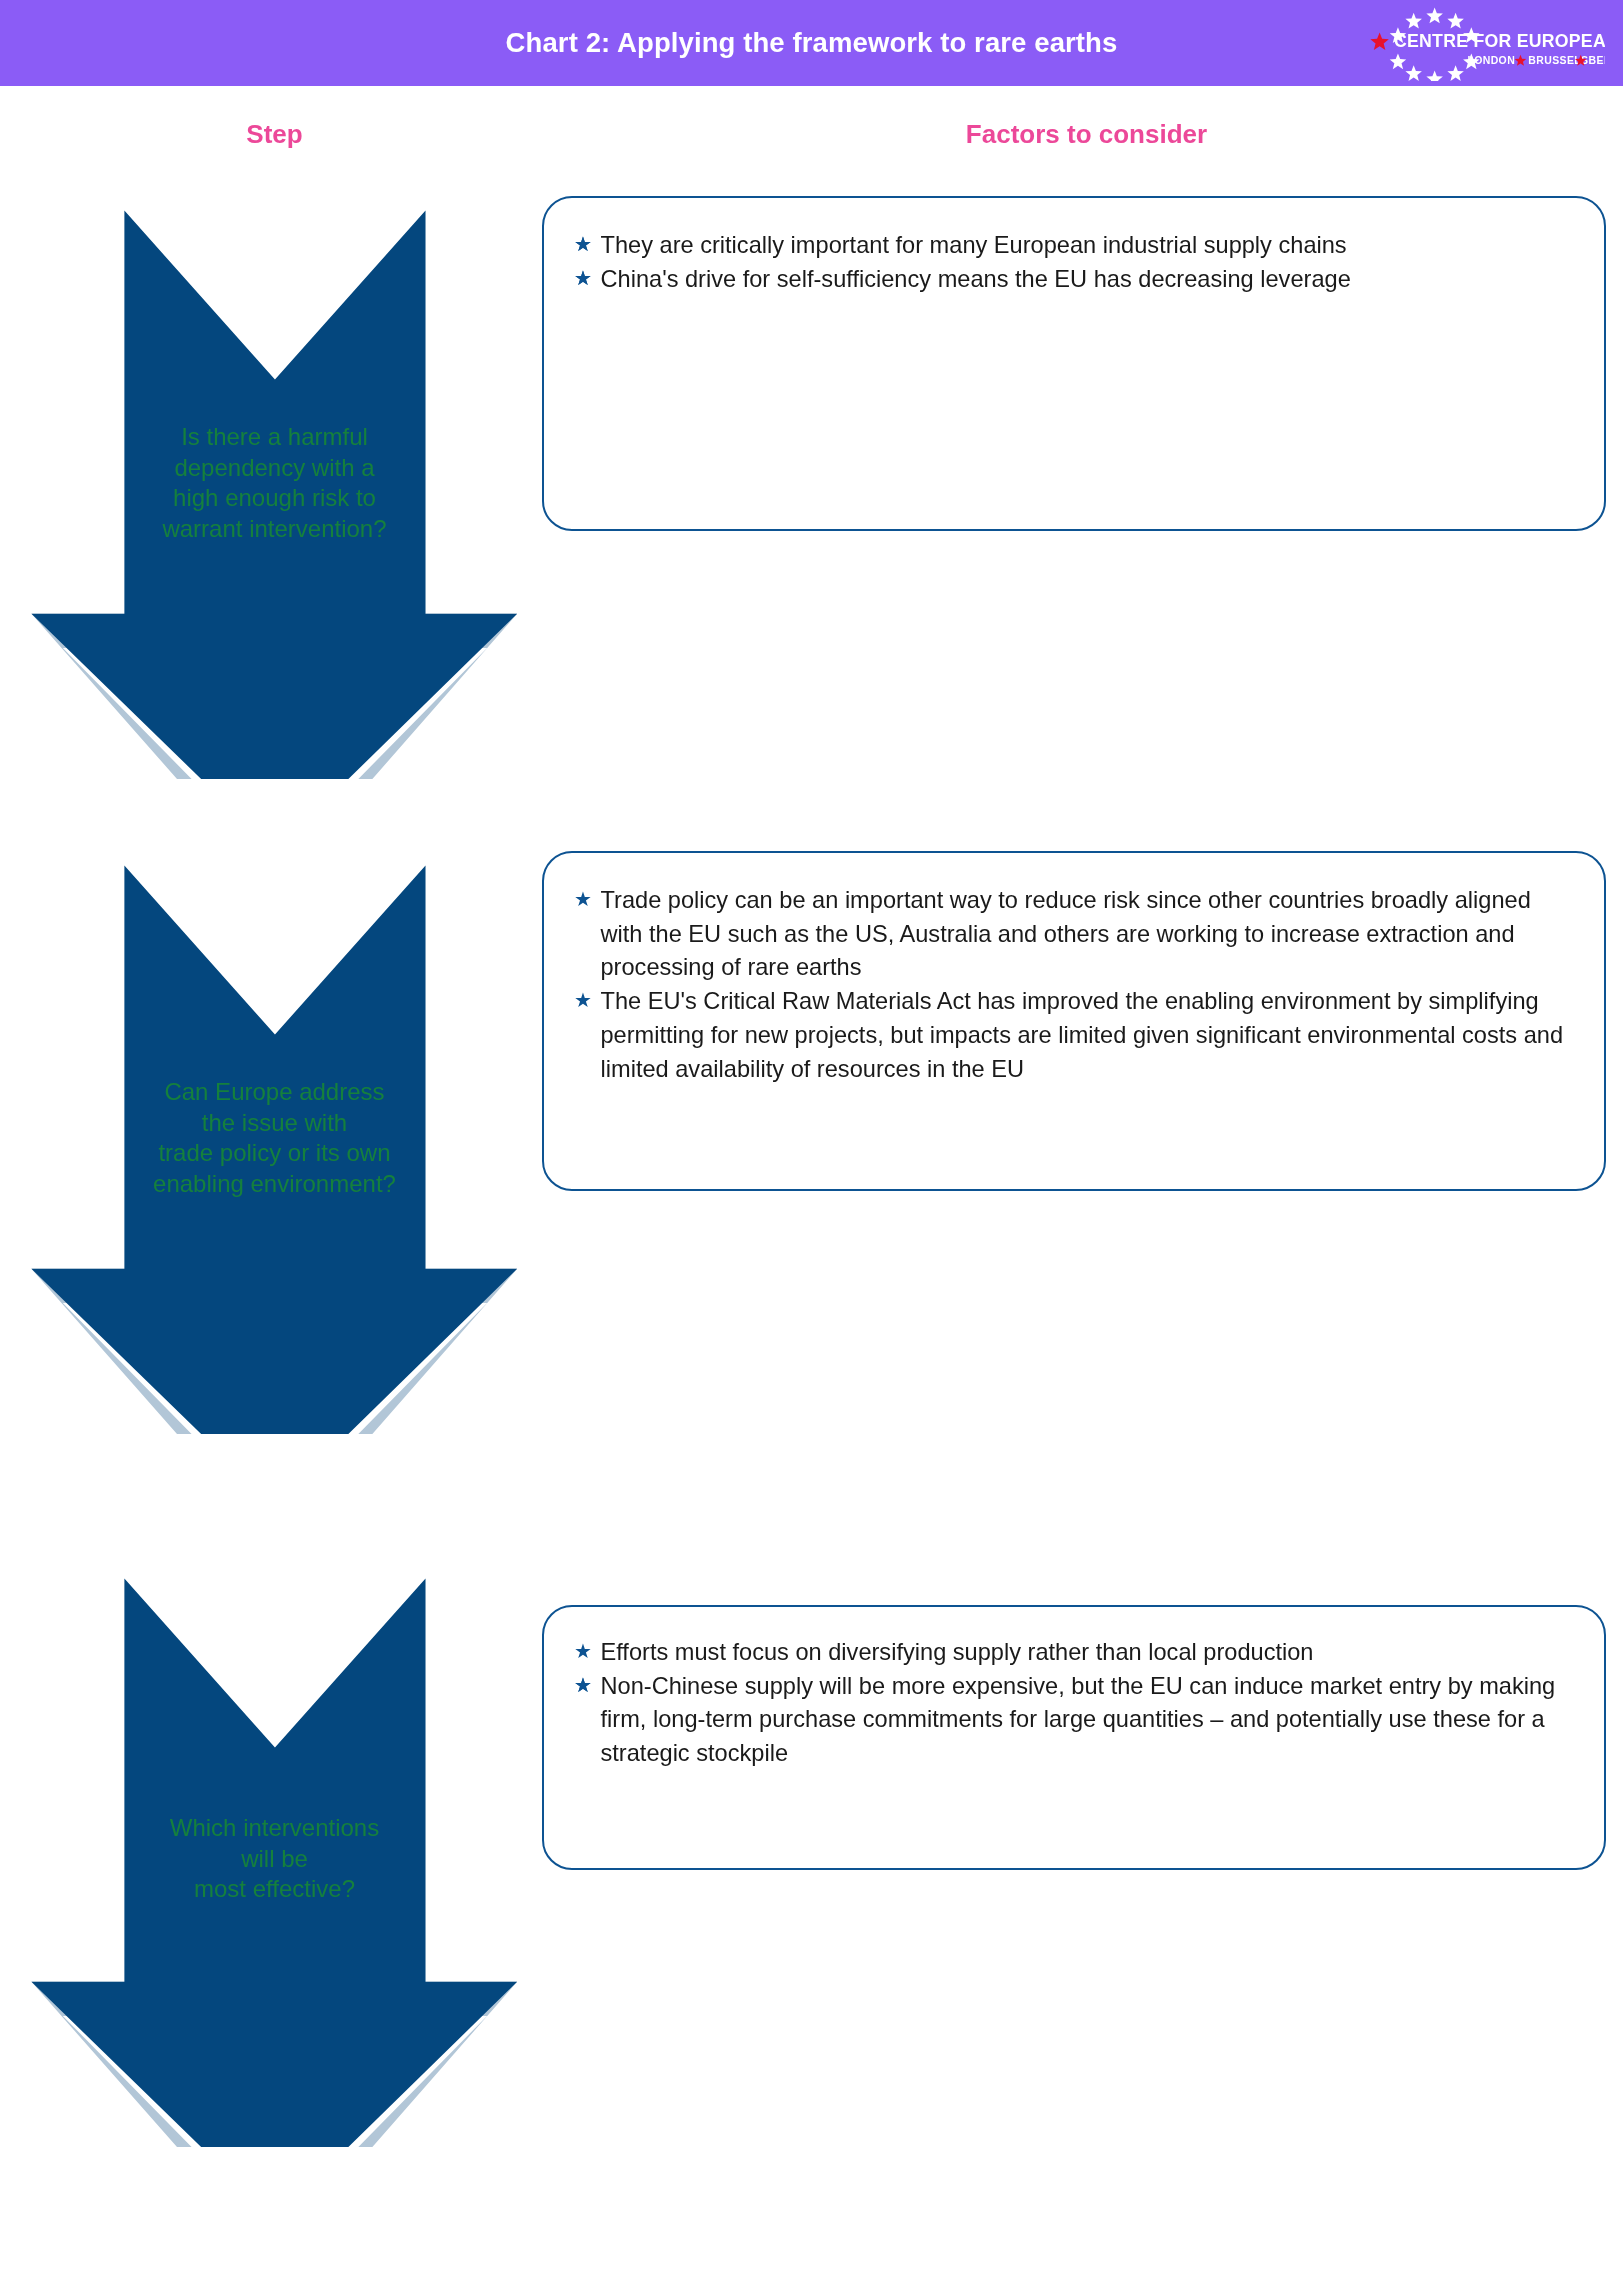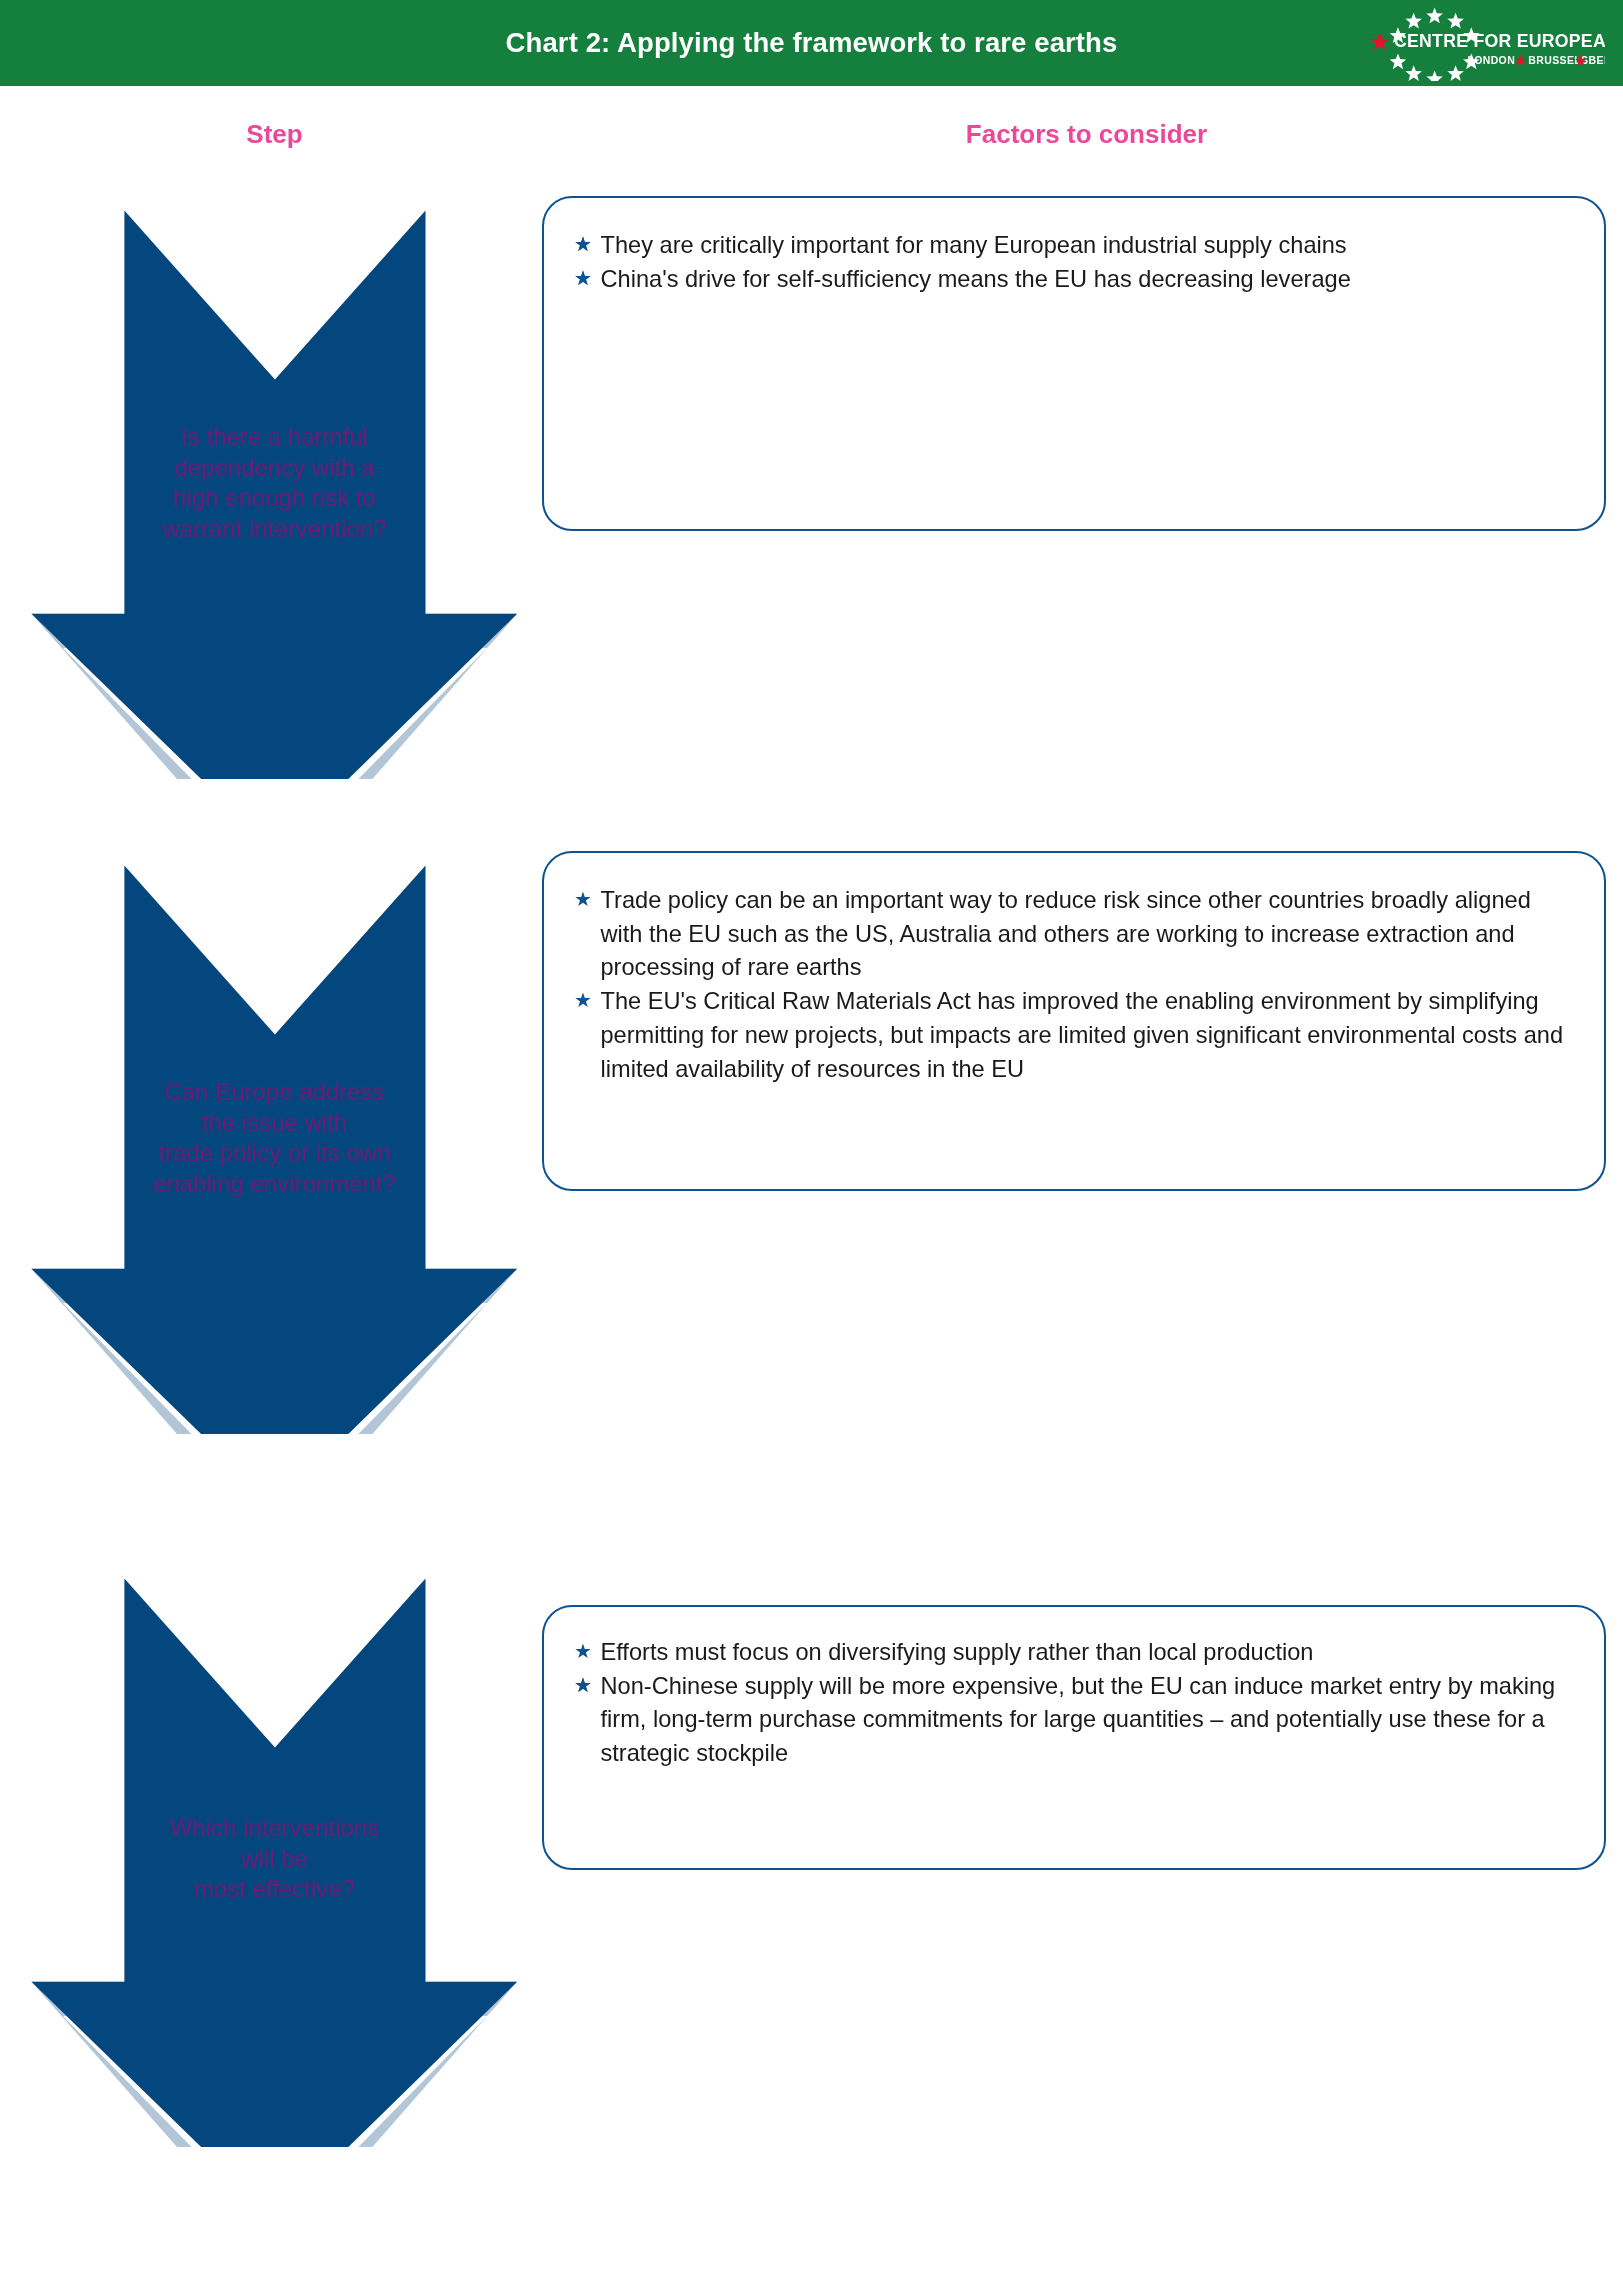--- a/index.html
+++ b/index.html
@@ -15,21 +15,21 @@
     overflow: hidden;
   }
 
   
   .header-bar {
     position: absolute;
     left: 0;
     top: 0;
     width: 1623px;
     height: 86px;
-    background: #15803d;
+    background: #8b5cf6;
     text-decoration: underline;
   }
   .header-title {
     position: absolute;
     left: 0;
     top: 0;
     width: 1623px;
     height: 86px;
     display: flex;
     align-items: center;
@@ -80,21 +80,21 @@
   .arrow-wrap svg {
     position: absolute;
     left: 0;
     top: 0;
     display: block;
   }
   .arrow-label {
     position: absolute;
     left: 124px;
     width: 301px;
-    color: #701a75;
+    color: #15803d;
     font-size: 24px;
     line-height: 1.28;
     text-align: center;
     font-family: "Liberation Sans", sans-serif;
     white-space: pre-line;
   }
 
   
   .factor-box {
     position: absolute;

